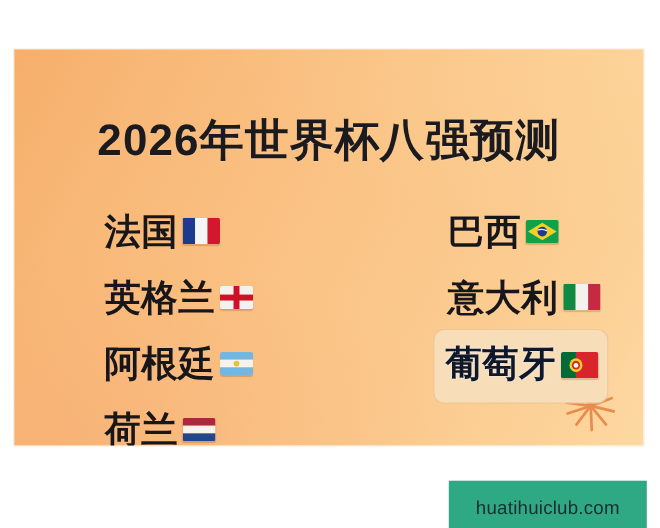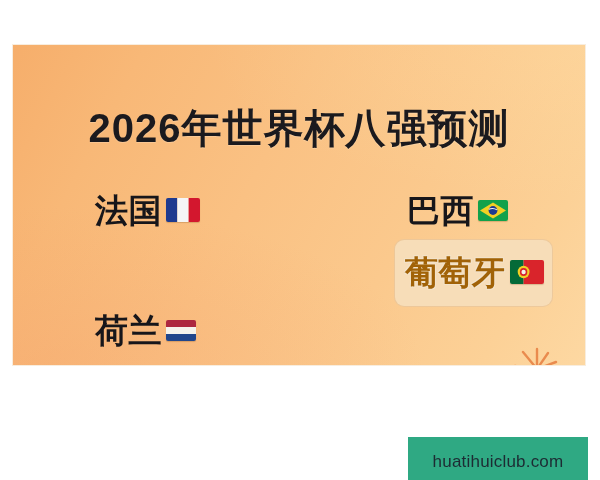--- a/index.html
+++ b/index.html
@@ -14,21 +14,21 @@
     overflow: hidden;
     position: relative;
   }
 
   
   #poster {
     position: absolute;
     left: 13px;
     top: 45px;
     width: 572px;
-    height: 320px;
+    height: 360px;
     background:
       linear-gradient(118deg,
         #f6ae6b 0%,
         #f8b877 18%,
         #fac183 42%,
         #fbc98d 66%,
         #fcd197 86%,
         #fdd8a2 100%);
     box-shadow: 0 0 0 1px rgba(245, 228, 205, 0.65);
     overflow: hidden;
@@ -96,26 +96,27 @@
 
   
   .cell.highlight {
     left: 358px;
     padding: 2px 8px 4px 10px;
     border-radius: 9px;
     background: #f7ddb8;
     box-shadow: 0 0 0 1px rgba(232, 198, 156, 0.75);
   }
   .cell.highlight .team-name {
-    color: #a16207;
+    color: #0f172a;
     text-shadow:
       -1px -1px 0 #f3e3cb,
        1px -1px 0 #f3e3cb,
       -1px  1px 0 #f3e3cb,
        1px  1px 0 #f3e3cb;
+    font-family: Liberation Serif, serif;
   }
 
   
   .flag {
     display: inline-block;
     width: 34px;
     height: 24px;
     border-radius: 2px;
     overflow: hidden;
     flex: 0 0 auto;
@@ -183,22 +184,55 @@
           <svg viewBox="0 0 30 21" preserveAspectRatio="none">
             <rect width="30" height="21" fill="#12a14b"></rect>
             <polygon points="15,2.5 28,10.5 15,18.5 2,10.5" fill="#f2d024"></polygon>
             <circle cx="15" cy="10.5" r="4.4" fill="#1e3a8f"></circle>
             <path d="M10.8 9.3 Q15 7.4 19.2 9.9" stroke="#f5f5f5" stroke-width="1.1" fill="none"></path>
           </svg>
         </span>
       </div>
     </div>
 
-
-    <div class="row">
+    <div class="row">
+      <div class="cell left">
+        <span class="team-name">英格兰</span>
+        <span class="flag small">
+          <svg viewBox="0 0 30 21" preserveAspectRatio="none">
+            <rect width="30" height="21" fill="#f4f2ec"></rect>
+            <rect x="12.3" y="0" width="5.4" height="21" fill="#ce1124"></rect>
+            <rect x="0" y="7.8" width="30" height="5.4" fill="#ce1124"></rect>
+          </svg>
+        </span>
+      </div>
+      <div class="cell right">
+        <span class="team-name">意大利</span>
+        <span class="flag">
+          <svg viewBox="0 0 30 20" preserveAspectRatio="none">
+            <rect x="0" y="0" width="10" height="20" fill="#0f8a44"></rect>
+            <rect x="10" y="0" width="10" height="20" fill="#f4f2ec"></rect>
+            <rect x="20" y="0" width="10" height="20" fill="#c62a42"></rect>
+          </svg>
+        </span>
+      </div>
+    </div>
+
+    <div class="row">
+      <div class="cell left">
+        <span class="team-name">阿根廷</span>
+        <span class="flag small">
+          <svg viewBox="0 0 30 21" preserveAspectRatio="none">
+            <rect x="0" y="0" width="30" height="7" fill="#74b6e2"></rect>
+            <rect x="0" y="7" width="30" height="7" fill="#f5f3ec"></rect>
+            <rect x="0" y="14" width="30" height="7" fill="#74b6e2"></rect>
+            <circle cx="15" cy="10.5" r="2.6" fill="#e8c23c"></circle>
+          </svg>
+        </span>
+      </div>
 
       <div class="cell right highlight">
         <span class="team-name">葡萄牙</span>
         <span class="flag">
           <svg viewBox="0 0 30 20" preserveAspectRatio="none">
             <rect x="0" y="0" width="12" height="20" fill="#046a38"></rect>
             <rect x="12" y="0" width="18" height="20" fill="#d9242b"></rect>
             <circle cx="12" cy="10" r="5.2" fill="#f2d024"></circle>
             <circle cx="12" cy="10" r="3.3" fill="#d9242b"></circle>
             <circle cx="12" cy="10" r="1.9" fill="#f4f2ec"></circle>

